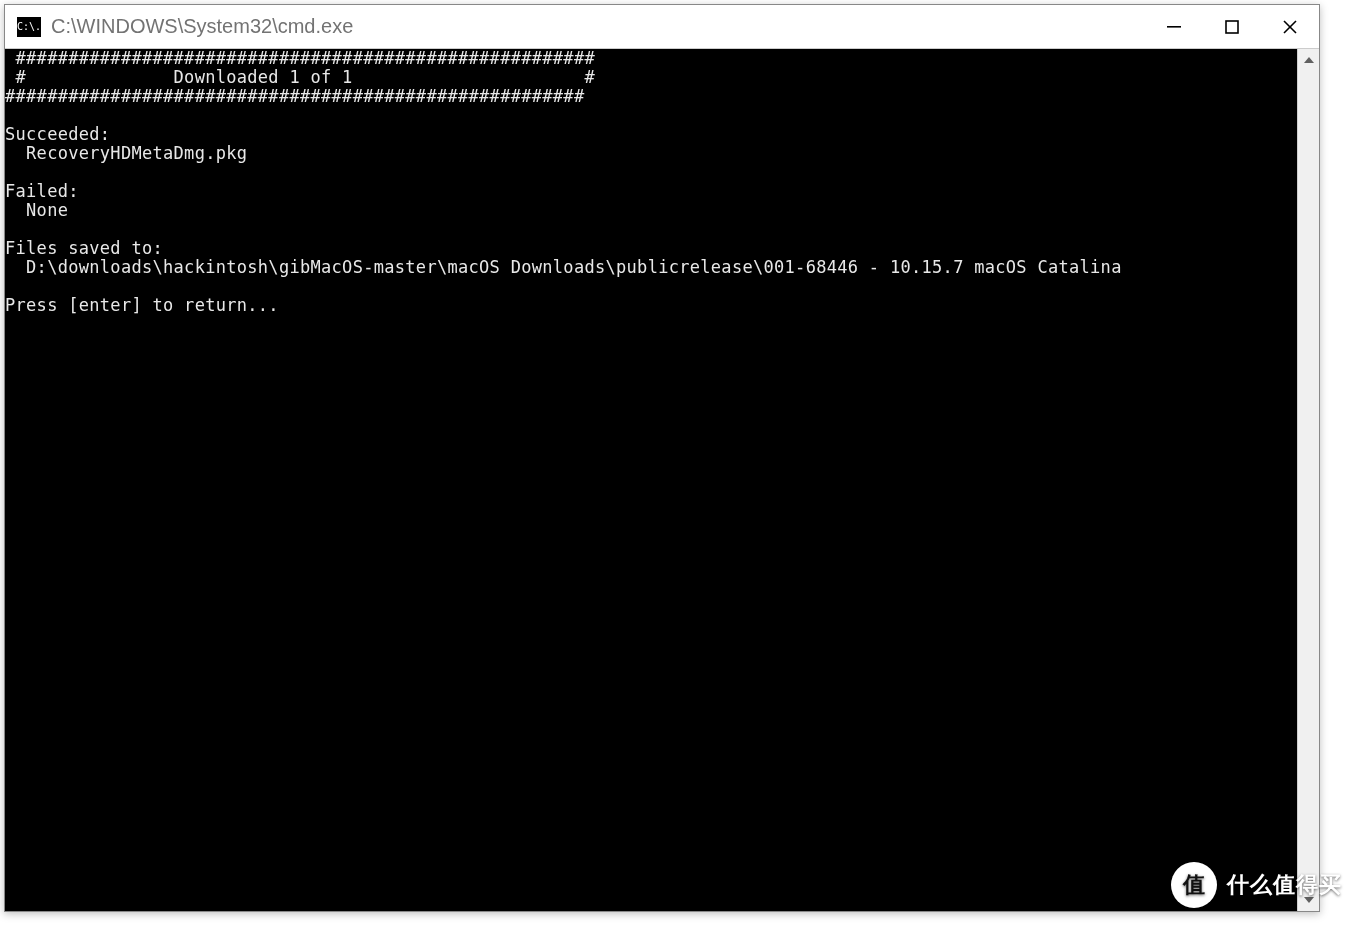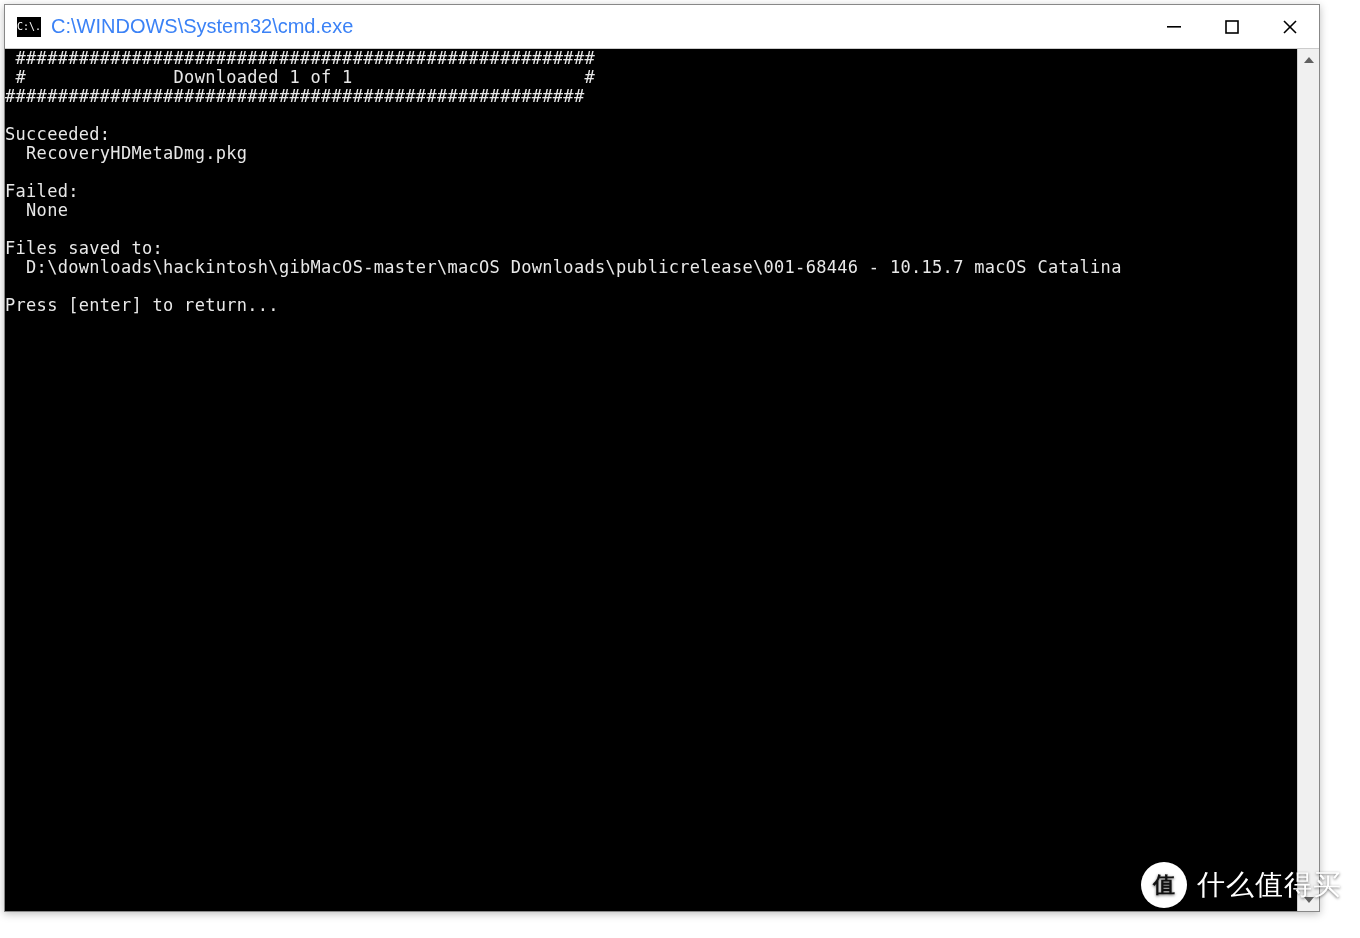--- a/index.html
+++ b/index.html
@@ -35,21 +35,21 @@
     align-items: center;
     justify-content: center;
     font-family: Consolas, monospace;
     font-size: 10px;
     color: #fff;
     padding: 0 2px;
   }
   .title-text {
     flex: 0 0 auto;
     font-size: 20px;
-    color: #3b82f6;
+    color: #737373;
   }
   .title-spacer { flex: 1; }
   .win-btn {
     width: 58px; height: 44px;
     display: flex;
     align-items: center;
     justify-content: center;
     color: #000;
   }
   .win-btn svg { width: 14px; height: 14px; }
@@ -114,22 +114,22 @@
     color: #111;
     display: flex;
     align-items: center;
     justify-content: center;
     font-weight: 700;
     font-size: 22px;
     font-family: "PingFang SC","Microsoft YaHei",sans-serif;
   }
   .wm-text {
     font-family: "PingFang SC","Microsoft YaHei",sans-serif;
-    font-weight: 400;
-    font-size: 28px;
+    font-weight: 700;
+    font-size: 22px;
     letter-spacing: 1px;
   }
 </style>
 </head>
 <body>
 
 <div class="window">
   <div class="titlebar">
     <div class="app-icon">C:\.</div>
     <div class="title-text">C:\WINDOWS\System32\cmd.exe</div>

